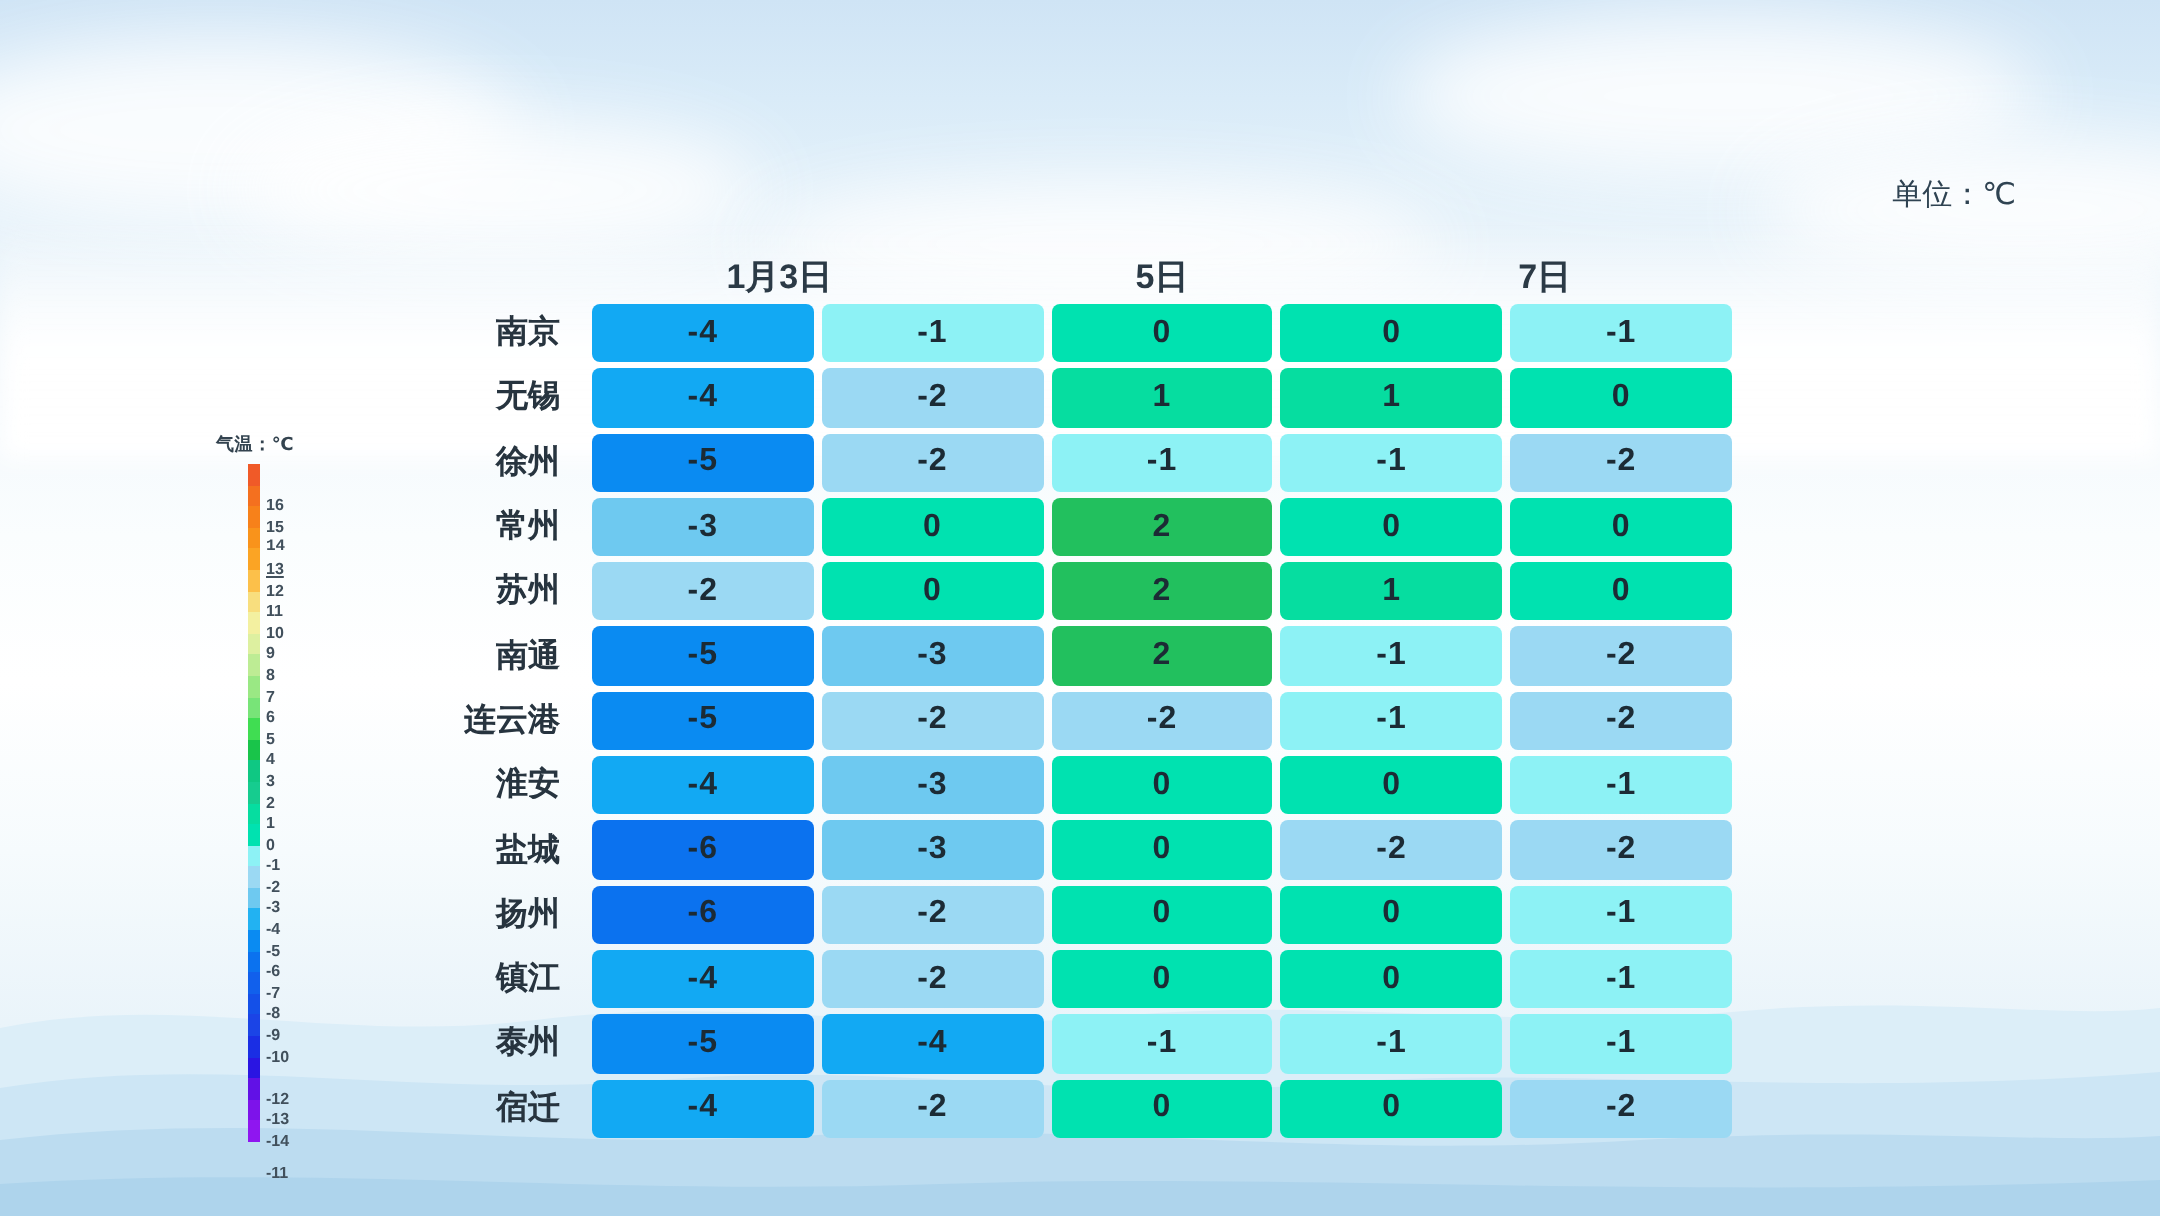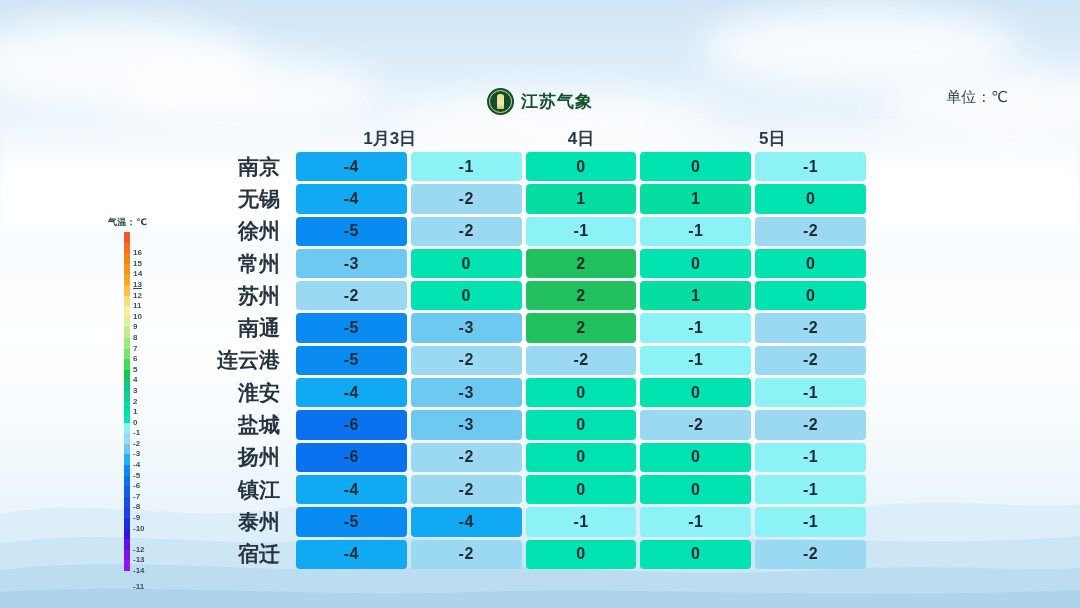--- a/index.html
+++ b/index.html
@@ -202,21 +202,21 @@
     display: flex;
     align-items: center;
     height: 29.3px;
     margin-bottom: 3px;
   }
   .city {
     width: 98px;
     padding-right: 14px;
     box-sizing: border-box;
     text-align: right;
-    font-size: 21px;
+    font-size: 16px;
     font-weight: 700;
     color: #27343f;
     white-space: nowrap;
   }
   .cellwrap {
     flex: 1 1 0;
     padding: 0 2px;
     box-sizing: border-box;
   }
   .cell {
@@ -257,29 +257,20 @@
   <div class="cloudband" style="top:110px; height:120px; background:linear-gradient(180deg, rgba(255,255,255,0) 0%, rgba(255,255,255,.95) 55%, rgba(255,255,255,1) 100%); filter:blur(6px);"></div>
 
   <svg class="wave" style="bottom:0; height:190px;" viewBox="0 0 1080 190" preserveAspectRatio="none">
     <path d="M0,96 C90,78 170,104 268,92 C372,79 450,100 560,90 C668,80 760,98 866,88 C960,79 1030,92 1080,86 L1080,190 L0,190 Z" fill="#dceef8"></path>
     <path d="M0,126 C110,108 210,132 330,122 C450,112 540,134 660,124 C780,114 900,132 1080,118 L1080,190 L0,190 Z" fill="#cde6f5"></path>
     <path d="M0,152 C140,136 260,158 400,150 C540,142 660,162 820,152 C940,145 1020,154 1080,150 L1080,190 L0,190 Z" fill="#bcdcf0"></path>
     <path d="M0,174 C160,164 300,180 470,174 C640,168 820,182 1080,172 L1080,190 L0,190 Z" fill="#aed4ec"></path>
   </svg>
 
 
-  <div id="logo-row">
-    <div id="logo-wrap">
-      <span id="logo-mark">
-        <span class="ring"></span>
-        <span class="torch"></span>
-      </span>
-      <span id="logo-text">江苏气象</span>
-    </div>
-  </div>
   <div id="unit-label">单位：℃</div>
 
   <div id="legend">
     <div id="legend-title">气温：℃</div>
     <div id="legend-bar">
         <div class="legend-row">
           <span class="legend-swatch" style="background: rgb(240, 90, 40);"></span>
         </div>
         <div class="legend-row">
           <span class="legend-swatch" style="background: rgb(244, 112, 31);"></span>
@@ -404,22 +395,22 @@
         <div class="legend-row">
           <span class="legend-swatch" style="background: rgb(143, 22, 240);"></span>
           <span class="legend-tick" style="top: 100%;">-14</span>
         </div>
       </div>
   </div>
 
   <div id="table">
     <div id="col-headers">
         <div class="col-head">1月3日</div>
-        <div class="col-head">4日</div>
         <div class="col-head">5日</div>
+        <div class="col-head">7日</div>
       </div>
     <div id="table-body">
         <div class="trow">
           <div class="city">南京</div>
           <div class="cellwrap">
             <div class="cell" style="background: rgb(18, 169, 243);">-4</div>
           </div>
           <div class="cellwrap">
             <div class="cell" style="background: rgb(141, 242, 245);">-1</div>
           </div>

